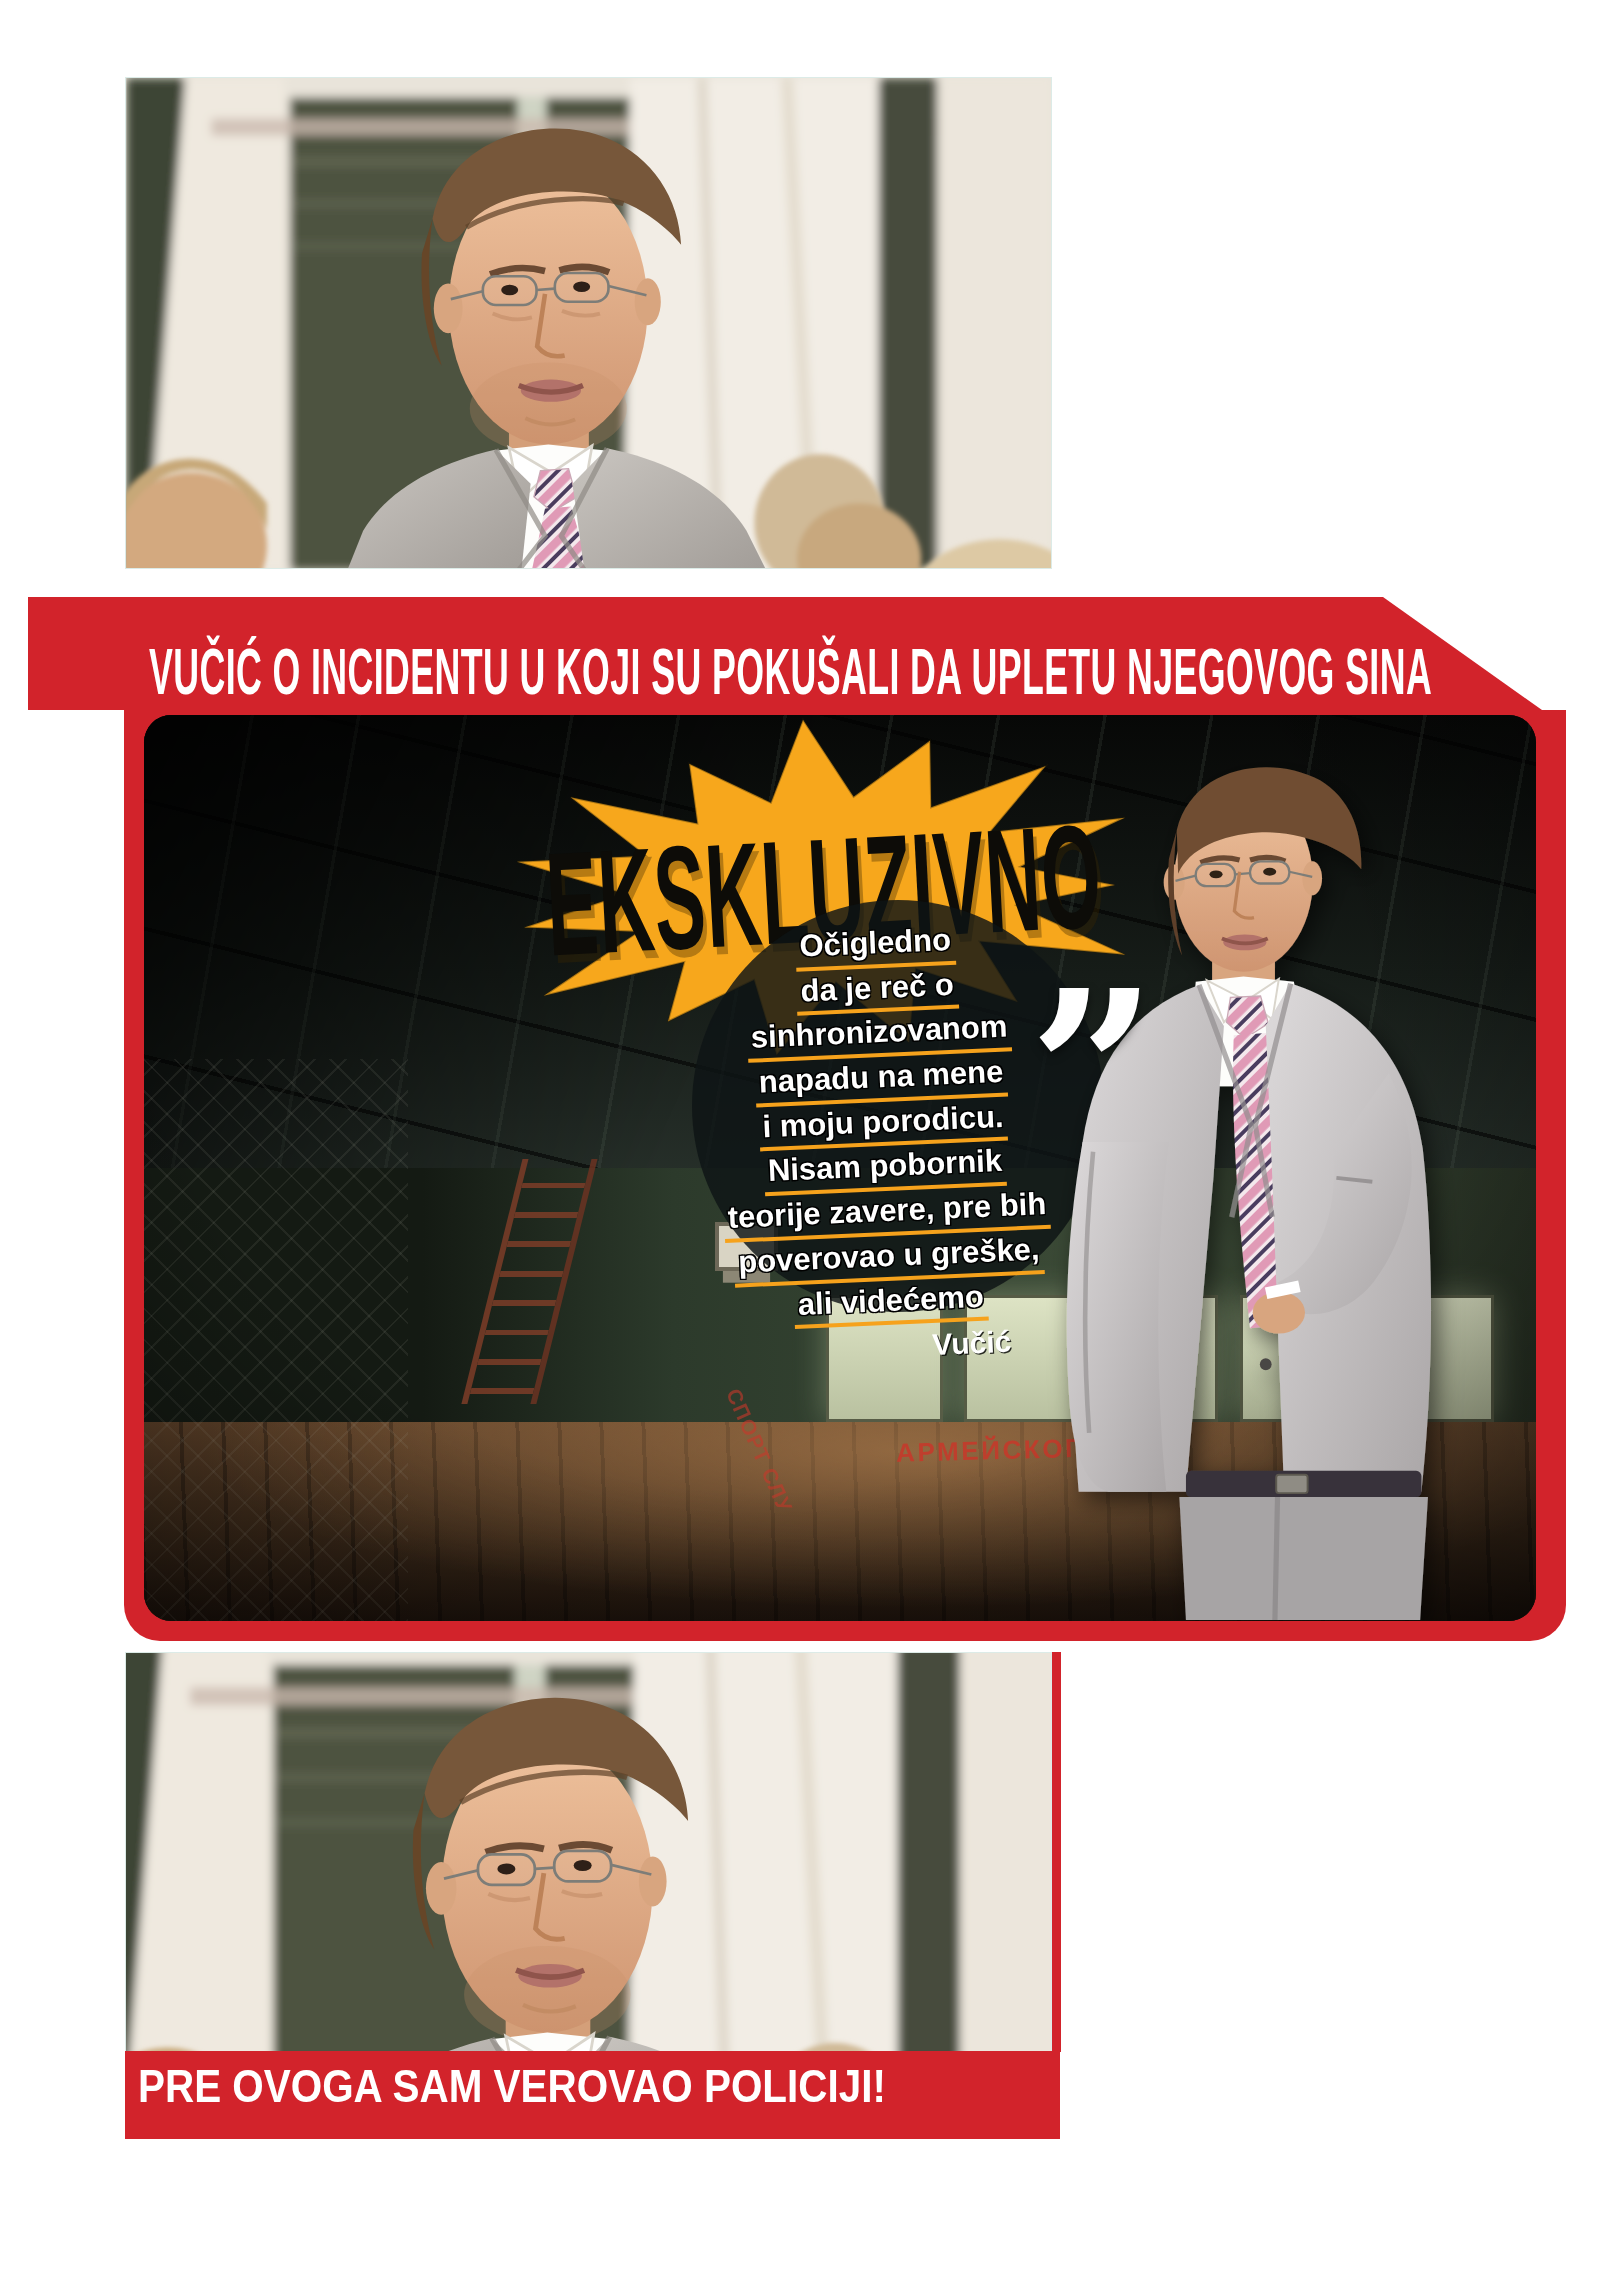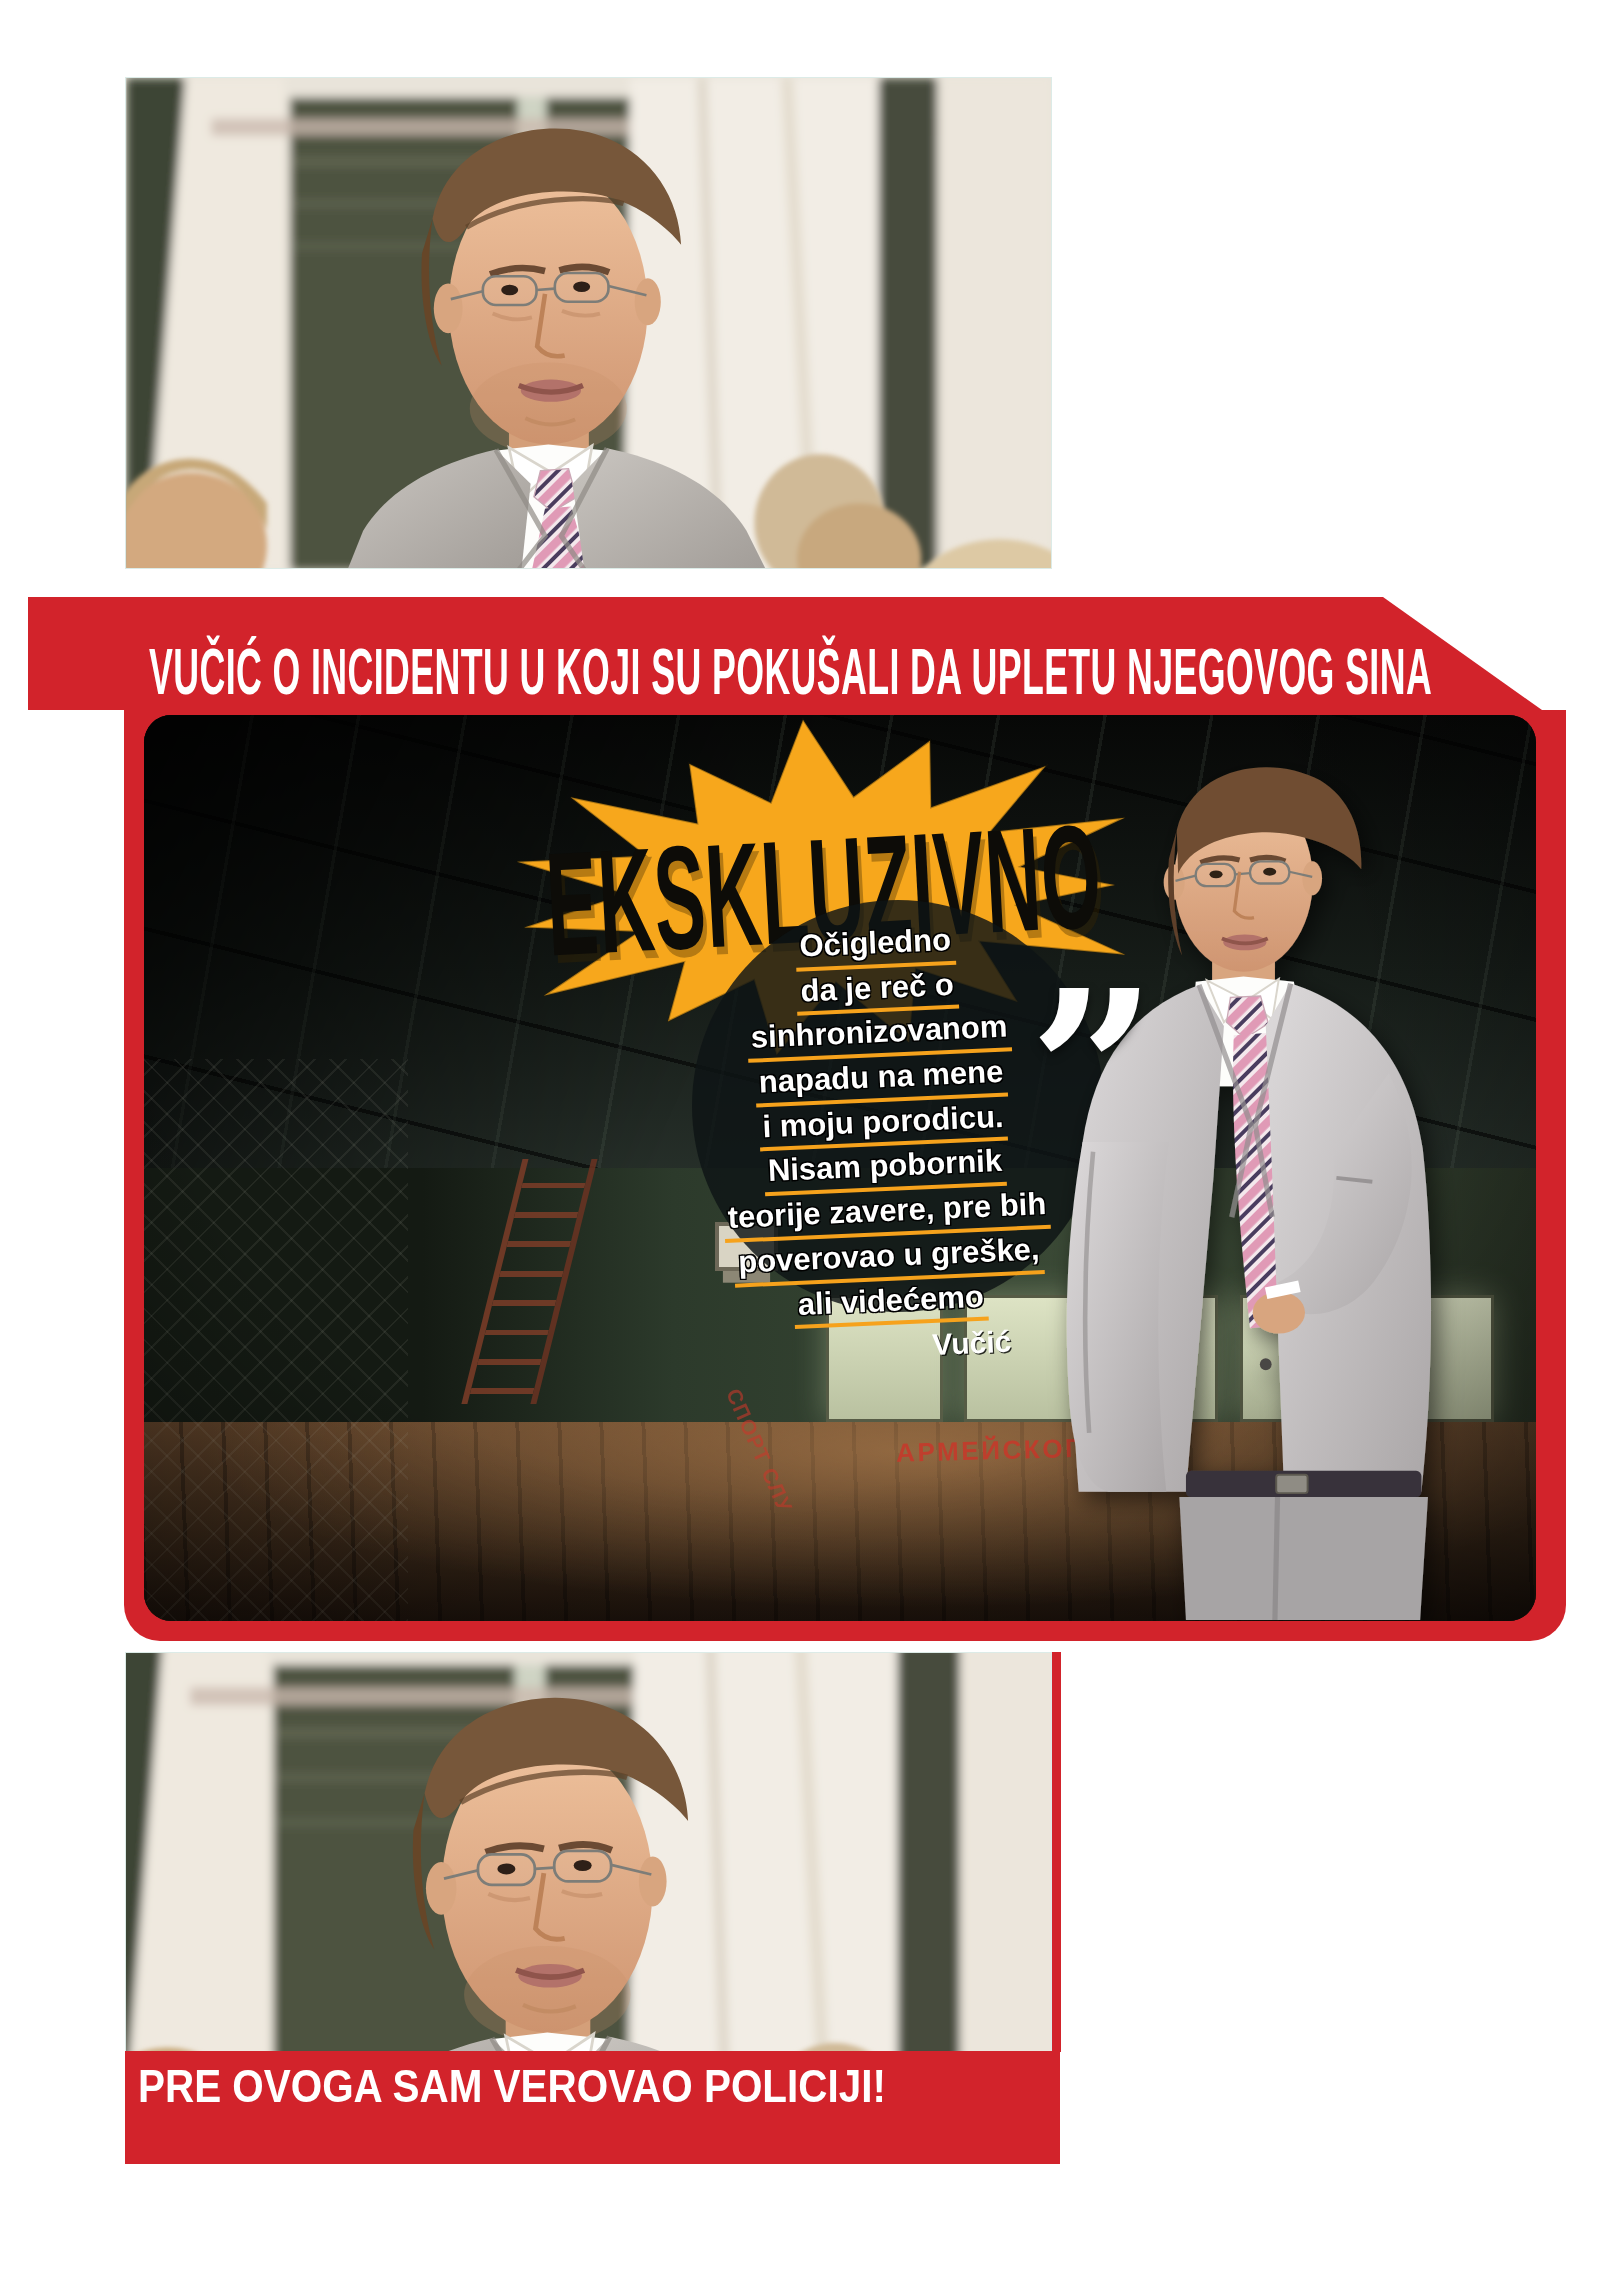--- a/index.html
+++ b/index.html
@@ -13,21 +13,21 @@
   .photo-bottom svg{left:-26px;top:-9.2px;}
   .red-sliver{position:absolute;left:1024px;top:1652px;width:8.5px;height:400px;background:#d2232b;}
   
   .banner-top{position:absolute;left:0;top:597px;width:1538px;height:113px;background:#d2232b;
       clip-path:polygon(0 0,1355px 0,1514px 100%,0 100%);z-index:3;}
   .banner-top span{position:absolute;left:121px;bottom:6.5px;color:#ffffff;font-weight:700;
       font-size:65px;line-height:1;white-space:nowrap;display:inline-block;
       transform:scaleX(0.55);transform-origin:left bottom;letter-spacing:0.7px;}
   .card-frame{position:absolute;left:96px;top:710px;width:1442px;height:931px;background:#d2232b;
       border-radius:0 0 36px 36px;z-index:1;}
-  .banner-bottom{position:absolute;left:97px;top:2051px;width:935px;height:113px;background:#d2232b;z-index:2;}
+  .banner-bottom{position:absolute;left:97px;top:2051px;width:935px;height:88px;background:#d2232b;z-index:2;}
   .banner-bottom span{position:absolute;left:13px;top:10.5px;color:#ffffff;font-weight:700;
       font-size:47px;line-height:1;white-space:nowrap;display:inline-block;
       transform:scaleX(0.86);transform-origin:left top;letter-spacing:0px;}
   
   .card{position:absolute;left:116px;top:715px;width:1392px;height:906px;border-radius:27.5px;
       overflow:hidden;background:#0c0e0b;z-index:2;}
   .gym{position:absolute;inset:0;}
   .gym-ceiling{position:absolute;left:0;right:0;top:0;height:52%;
      background:
        linear-gradient(115deg, rgba(0,0,0,.8), rgba(0,0,0,0) 45%),

